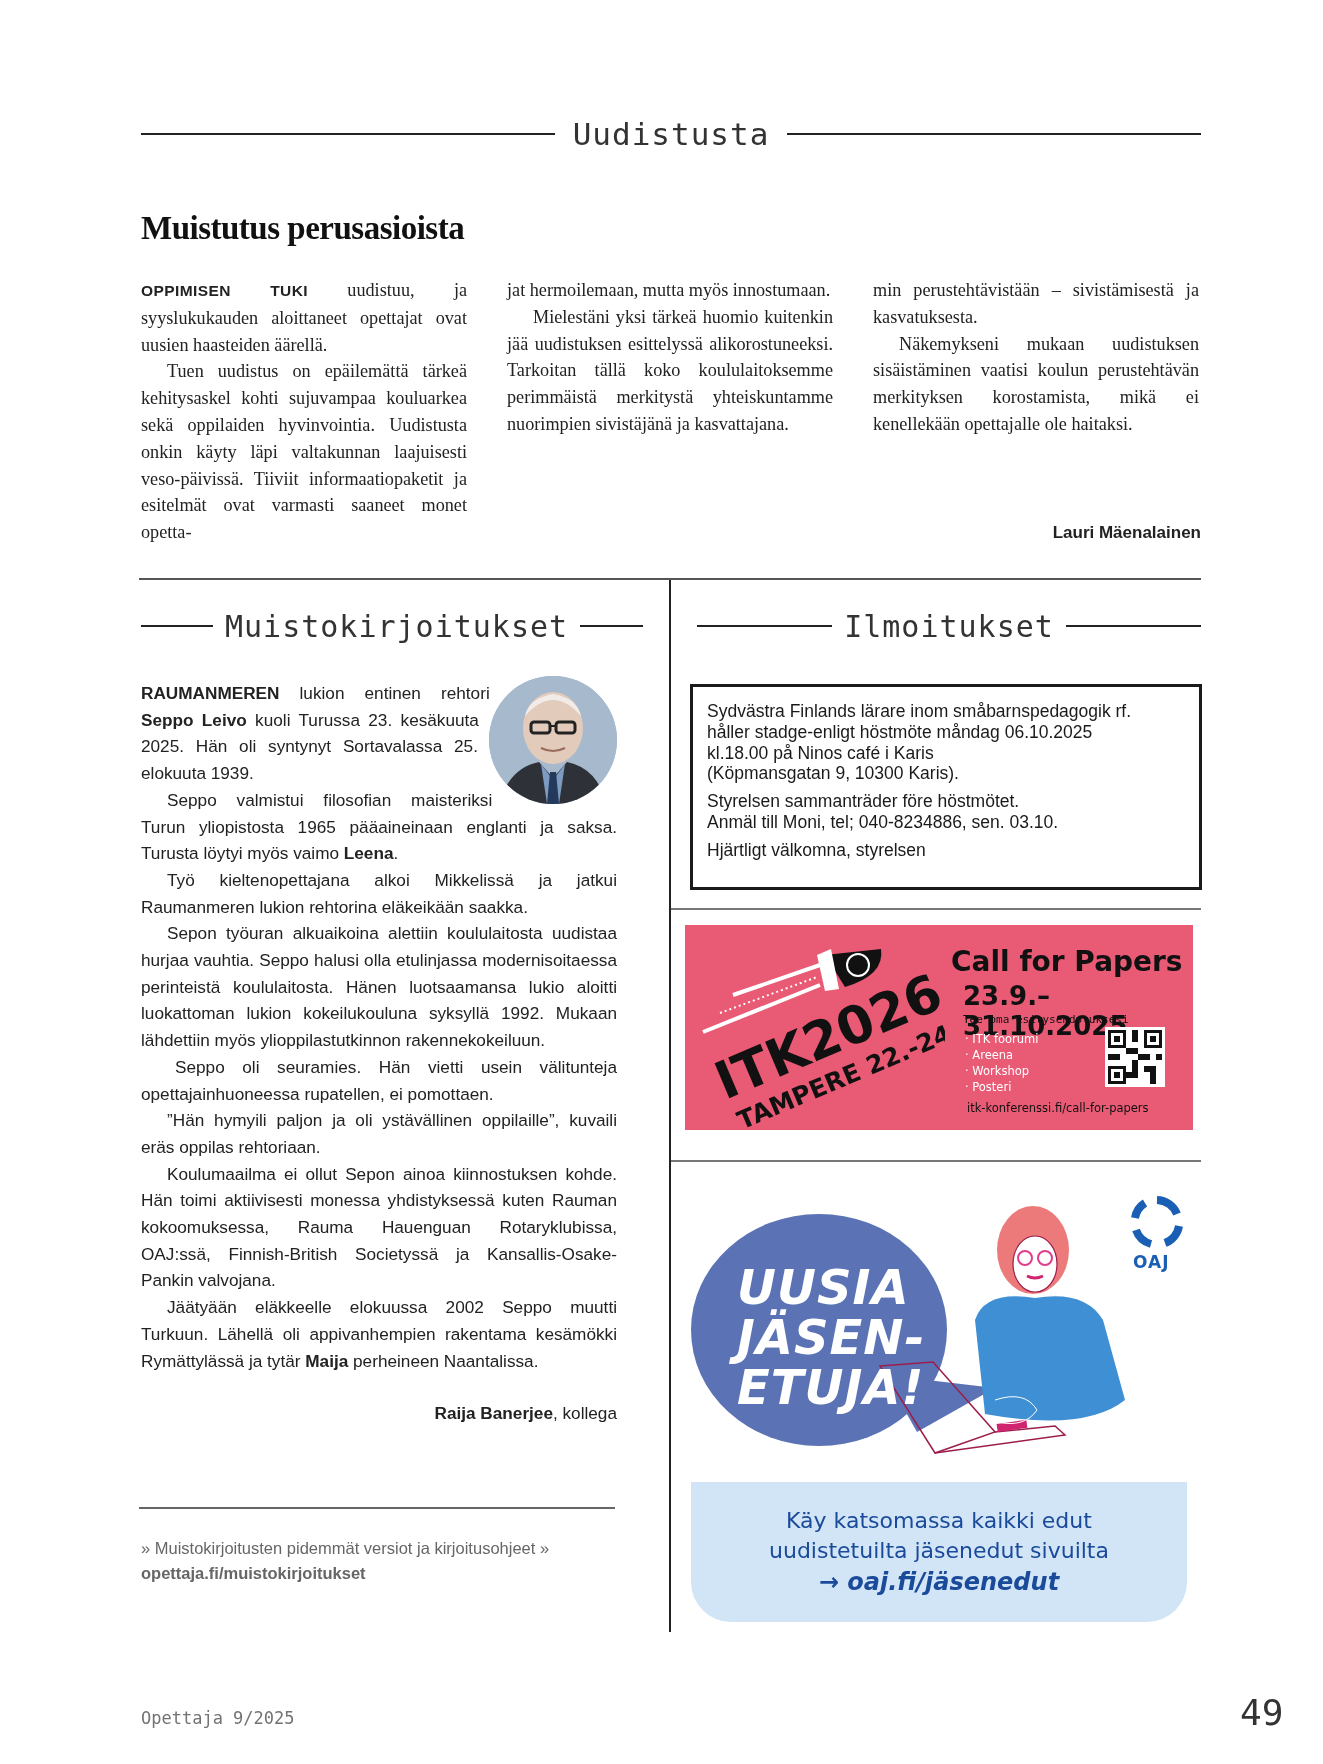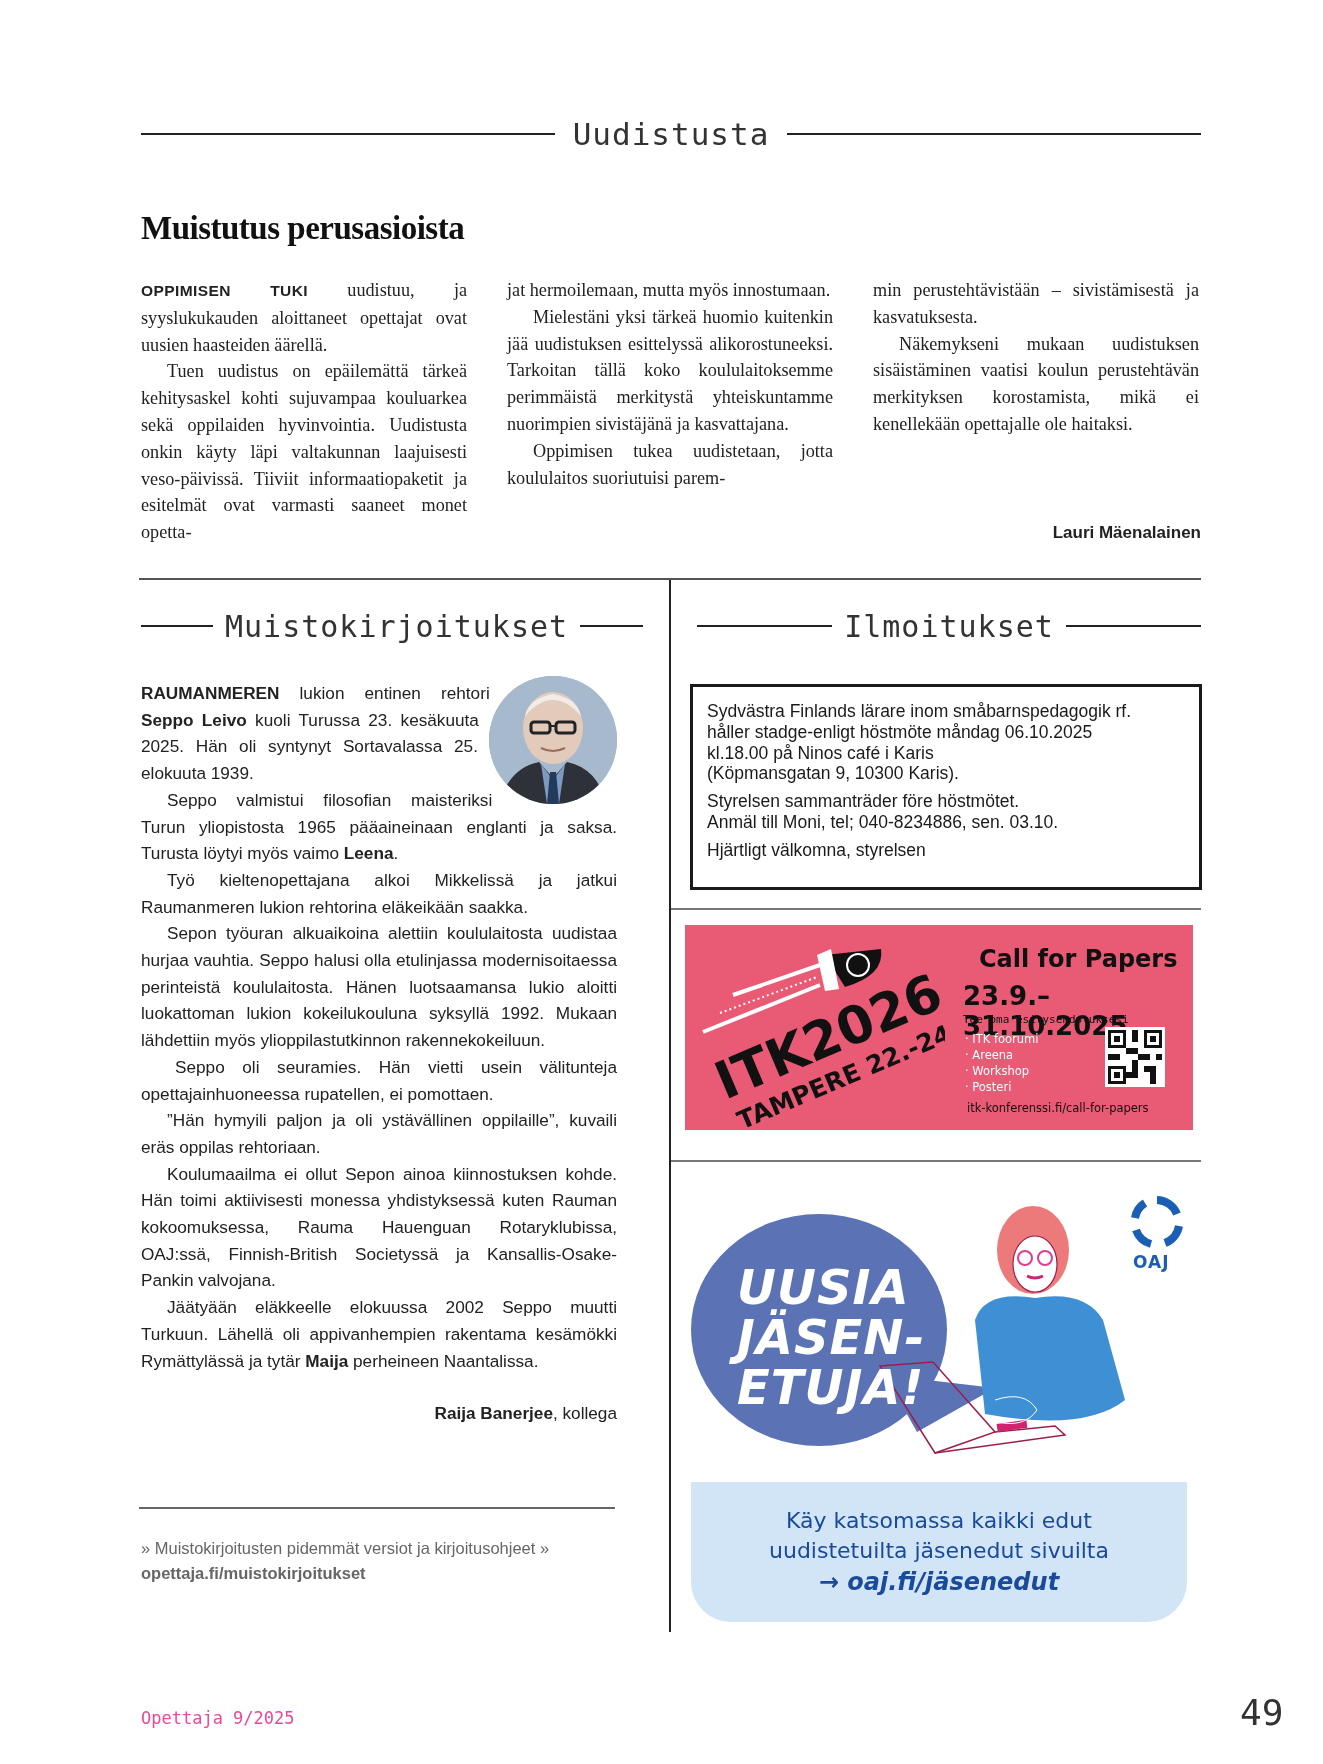--- a/index.html
+++ b/index.html
@@ -37,21 +37,21 @@
   .itk .cfp { font-family: "DejaVu Sans", sans-serif; font-weight: bold; color: #111; }
   .itk .bullets { font-family: "DejaVu Sans", sans-serif; font-size: 11.5px; color: #fff; line-height: 16px; list-style: none; margin: 0; padding: 0; }
   .itk .bullets li::before { content: "· "; }
   .qr { width: 60px; height: 60px; background: #fff; padding: 3px; box-sizing: border-box; }
 
   
   .bubble { background: #5b73b5; border-radius: 50%; }
   .oaj-text { font-family: "DejaVu Sans", sans-serif; font-weight: bold; color: #fff; font-size: 48px; line-height: 50px; letter-spacing: 1px; }
   .oaj-bottom { background: #d2e5f6; border-radius: 0 0 40px 40px; text-align: center; color: #1a4a9a; font-family: "DejaVu Sans", sans-serif; }
 
-  .footer-left { font-family: "DejaVu Sans Mono", monospace; font-size: 17px; color: #ec4899; }
+  .footer-left { font-family: "DejaVu Sans Mono", monospace; font-size: 17px; color: #737373; }
   .footer-right { font-family: "DejaVu Sans Mono", monospace; font-size: 36px; color: #333; font-weight: 300; }
 </style>
 </head>
 <body>
 
 <div class="abs sec-head" style="left:141px; top:116px; width:1060px; height:36px;">
   <div class="rule"></div>
   <div class="label" style="font-size:31px;">Uudistusta</div>
   <div class="rule"></div>
 </div>
@@ -59,21 +59,20 @@
 <div class="abs title" style="left:141px; top:210px;">Muistutus perusasioista</div>
 
 <div class="abs cols" style="left:141px; top:277px; width:1060px;">
   <div class="col">
     <p class="noindent"><span class="lead">OPPIMISEN TUKI</span><span> uudistuu, ja syyslukukauden aloittaneet opettajat ovat uusien haasteiden äärellä.</span></p>
     <p>Tuen uudistus on epäilemättä tärkeä kehitysaskel kohti sujuvampaa kouluarkea sekä oppilaiden hyvinvointia. Uudistusta onkin käyty läpi valtakunnan laajuisesti veso-päivissä. Tiiviit informaatiopaketit ja esitelmät ovat varmasti saaneet monet opetta-</p>
   </div>
   <div class="col">
     <p class="noindent">jat hermoilemaan, mutta myös innostumaan.</p>
     <p>Mielestäni yksi tärkeä huomio kuitenkin jää uudistuksen esittelyssä alikorostuneeksi. Tarkoitan tällä koko koululaitoksemme perimmäistä merkitystä yhteiskuntamme nuorimpien sivistäjänä ja kasvattajana.</p>
-    <p>Oppimisen tukea uudistetaan, jotta koululaitos suoriutuisi parem-</p>
   </div>
   <div class="col">
     <p class="noindent">min perustehtävistään – sivistämisestä ja kasvatuksesta.</p>
     <p>Näkemykseni mukaan uudistuksen sisäistäminen vaatisi koulun perustehtävän merkityksen korostamista, mikä ei kenellekään opettajalle ole haitaksi.</p>
   </div>
 </div>
 
 <div class="abs signature" style="left:870px; top:523px; width:331px;">Lauri Mäenalainen</div>
 
 <div class="abs" style="left:139px; top:578px; width:1062px; height:2px; background:#555;"></div>
@@ -149,21 +148,21 @@
     <line x1="48" y1="70" x2="135" y2="40" stroke="#fff" stroke-width="4"></line>
     <line x1="35" y1="88" x2="132" y2="52" stroke="#fff" stroke-width="2" stroke-dasharray="2 3"></line>
     <path d="M140 30 L196 24 Q200 50 160 62 Z" fill="#111"></path>
     <circle cx="173" cy="40" r="11" fill="none" stroke="#fff" stroke-width="2"></circle>
     <path d="M132 30 L146 24 L154 64 L140 66 Z" fill="#fff"></path>
     <g transform="translate(40,175) rotate(-23)">
       <text x="0" y="0" font-family="DejaVu Sans, sans-serif" font-weight="bold" font-size="52" fill="#111">ITK2026</text>
       <text x="4" y="34" font-family="DejaVu Sans, sans-serif" font-weight="bold" font-size="25" fill="#111">TAMPERE 22.-24.4.</text>
     </g>
   </svg>
-  <div class="abs cfp" style="left:294px; top:20px; font-size:24px;">Call for Papers</div>
+  <div class="abs cfp" style="left:266px; top:20px; font-size:28px;">Call for Papers</div>
   <div class="abs cfp" style="left:278px; top:56px; font-size:26px;">23.9.–31.10.2025</div>
   <div class="abs" style="left:278px; top:88px; font-family:'DejaVu Sans Mono', monospace; font-size:11px; color:#111;">Tee oma esitysehdotuksesi</div>
   <ul class="abs bullets" style="left:280px; top:106px;">
     <li>ITK foorumi</li>
     <li>Areena</li>
     <li>Workshop</li>
     <li>Posteri</li>
   </ul>
   <div class="abs qr" style="left:420px; top:102px;">
     <svg width="54" height="54" viewBox="0 0 9 9" shape-rendering="crispEdges">

